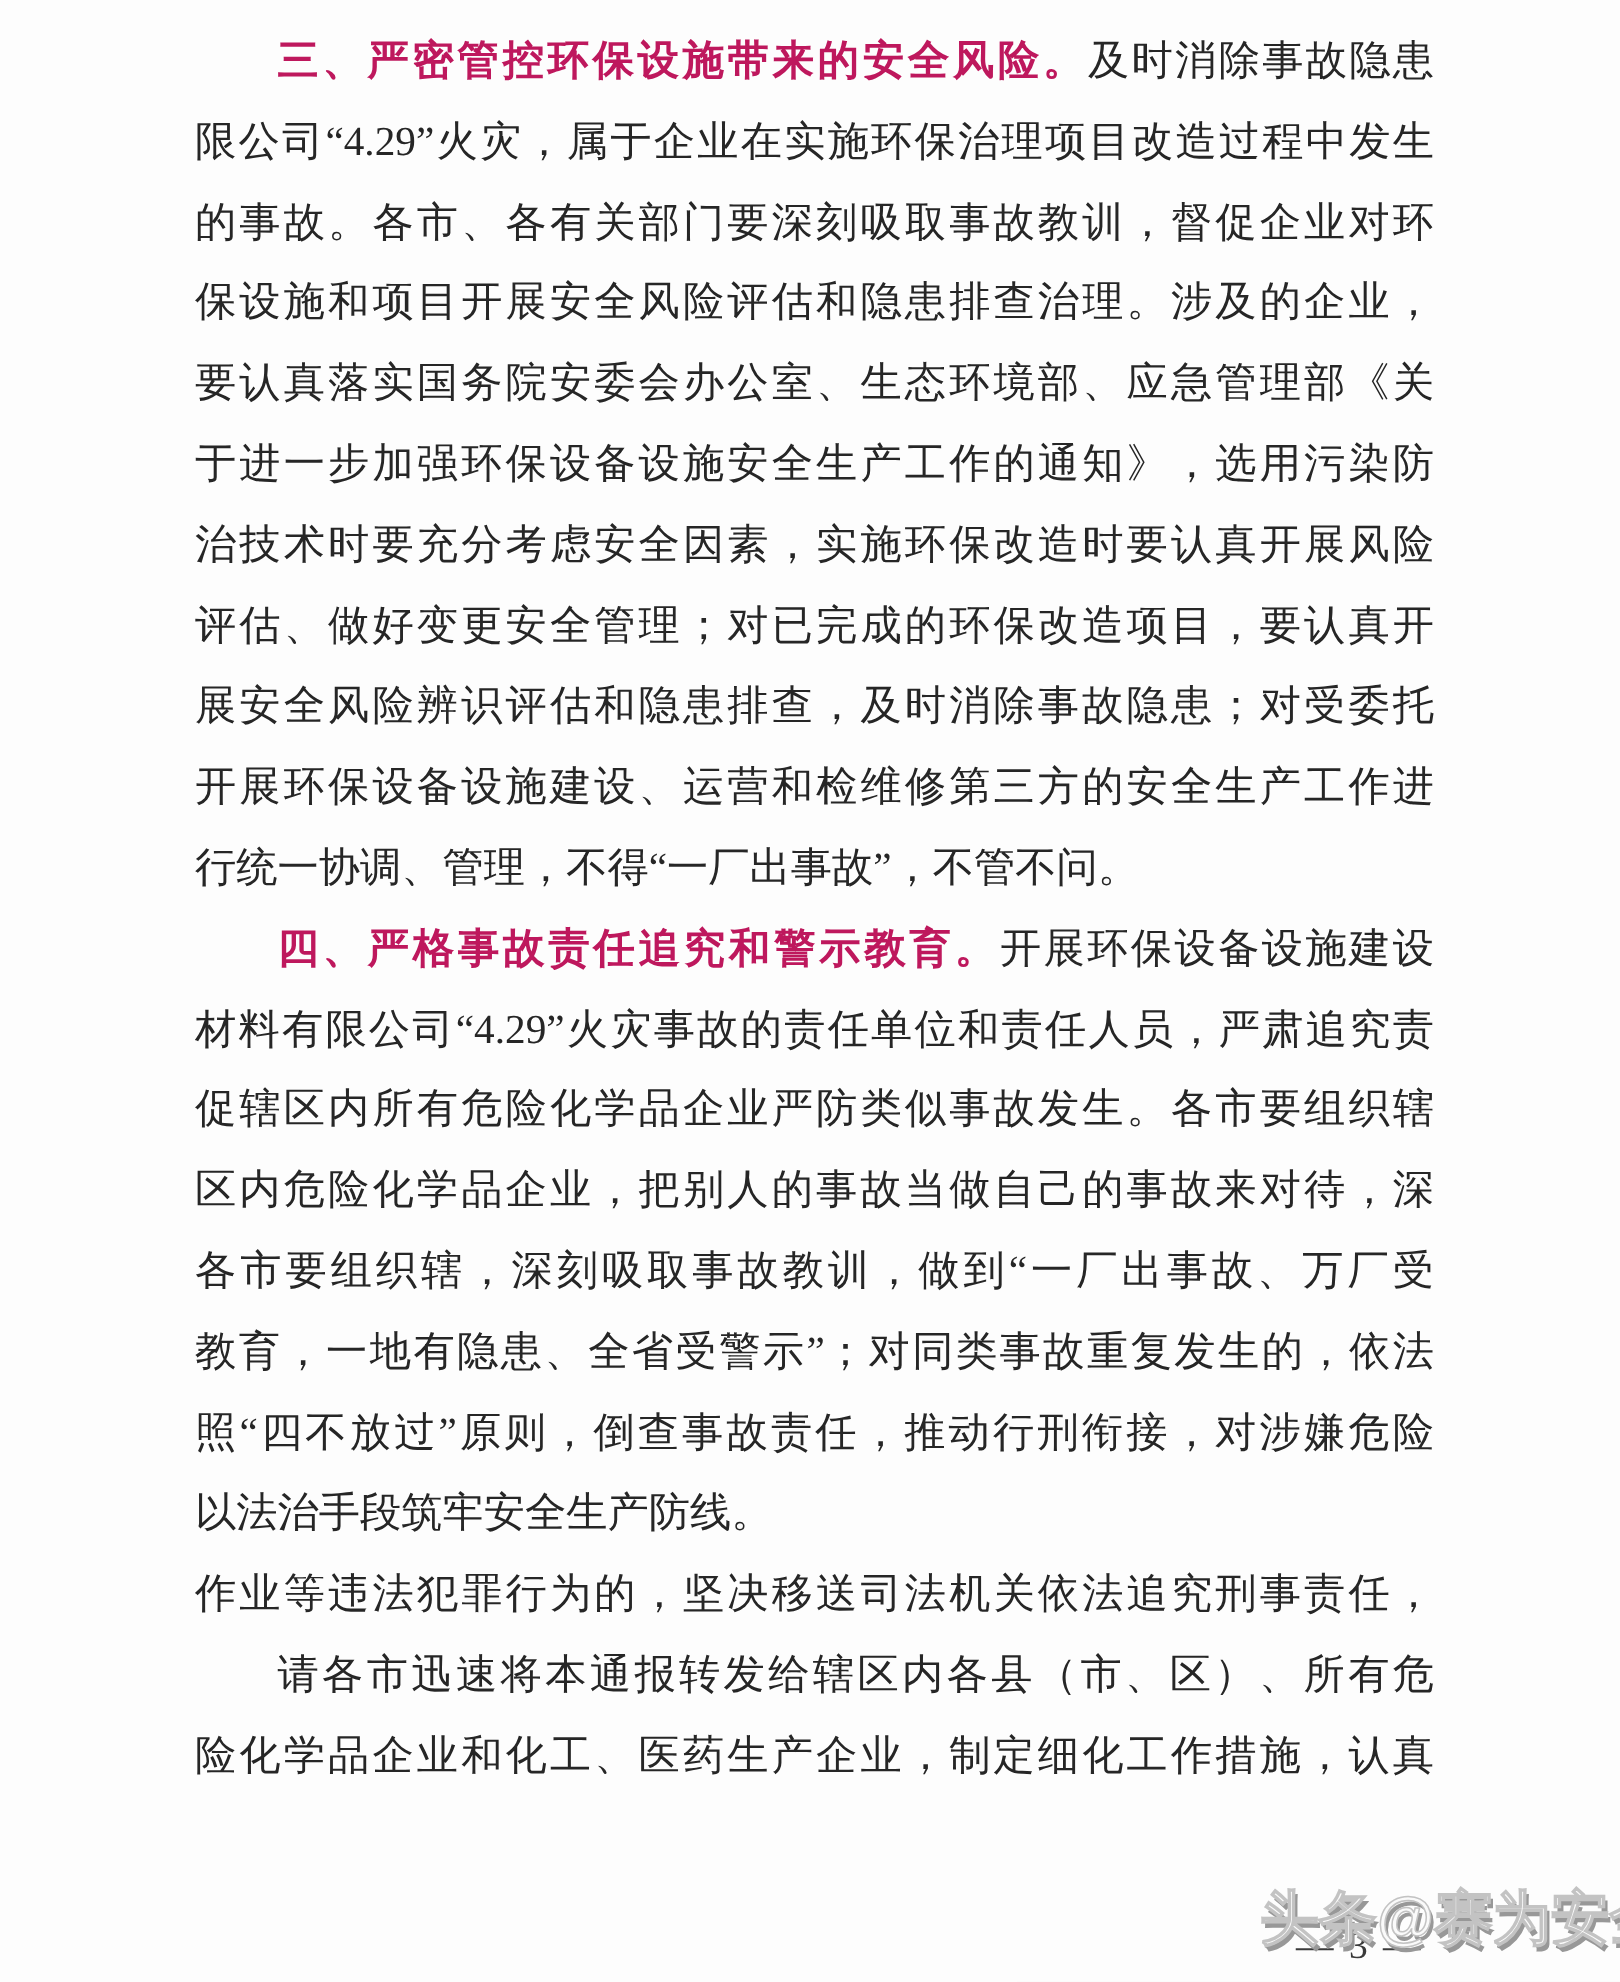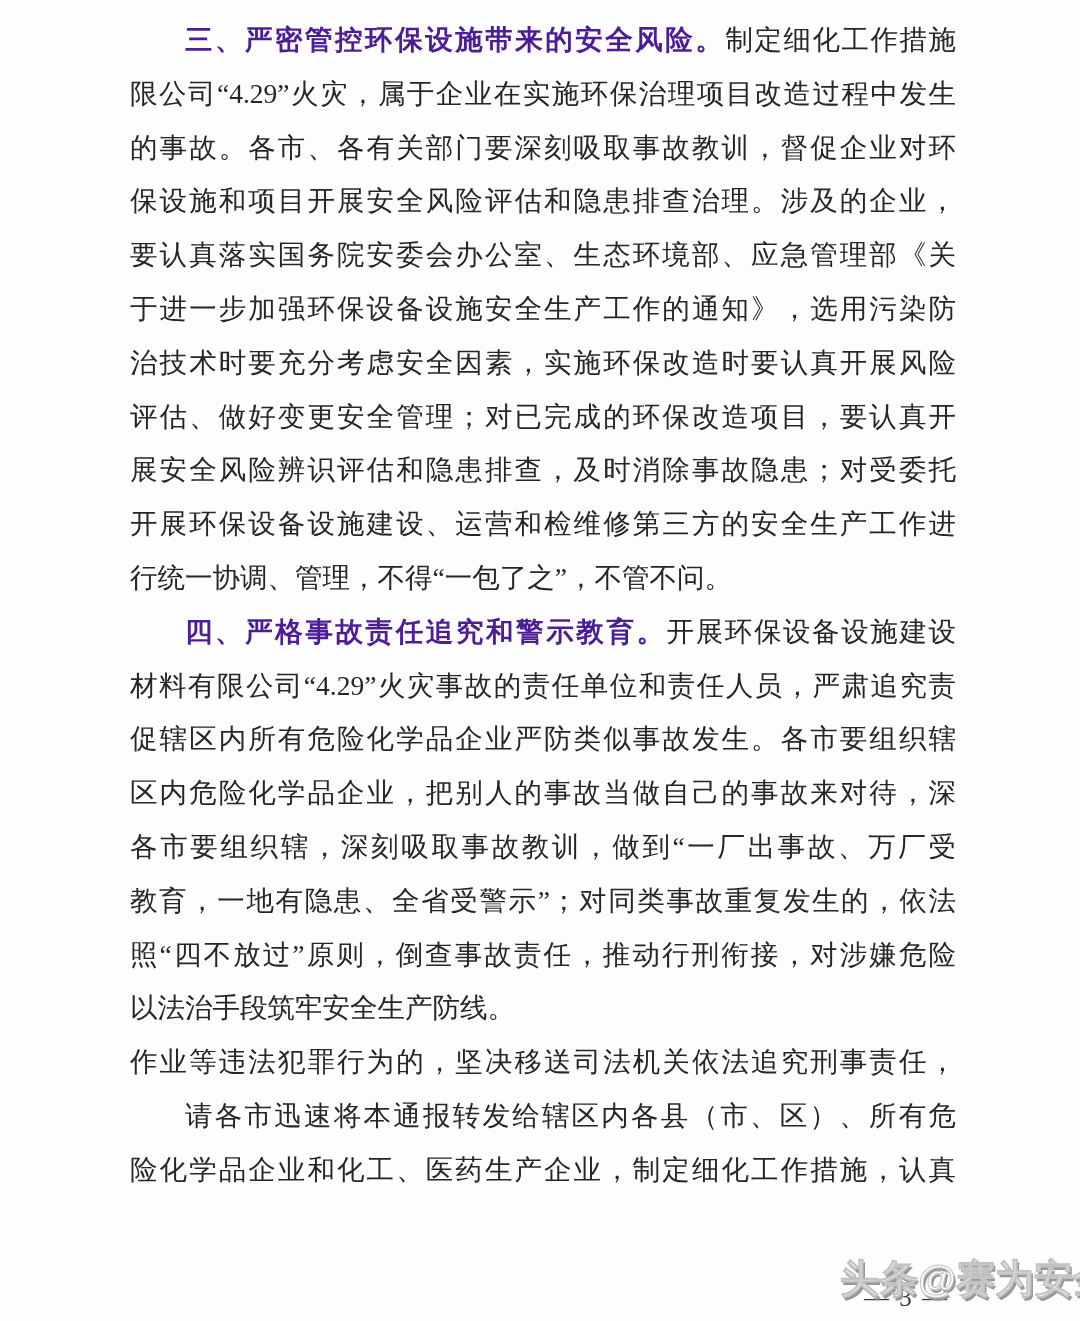--- a/index.html
+++ b/index.html
@@ -40,21 +40,21 @@
   }
   .line.no-just {
     text-align-last: left;
   }
   .line.ind {
     padding-left: 55px;
   }
   .seg-bold {
     font-family: Liberation Mono, monospace;
     font-weight: 700;
-    color: #4c1d95;
+    color: #be185d;
     letter-spacing: 1px;
   }
   .page-number {
     position: absolute;
     left: 864px;
     top: 1284px;
     font-size: 25px;
     letter-spacing: 2px;
     color: #3a3a3a;
     z-index: 1;
@@ -72,31 +72,31 @@
     text-shadow: 2px 3px 0 #989898;
     z-index: 2;
   }
 </style>
 </head>
 <body>
 
 <div class="page">
 
   <div class="content" id="doc-content">
-      <div class="line ind"><span class="seg-bold">三、严密管控环保设施带来的安全风险。</span><span class="seg">制定细化工作措施</span></div>
+      <div class="line ind"><span class="seg-bold">三、严密管控环保设施带来的安全风险。</span><span class="seg">及时消除事故隐患</span></div>
       <div class="line"><span class="seg">限公司“4.29”火灾，属于企业在实施环保治理项目改造过程中发生</span></div>
       <div class="line"><span class="seg">的事故。各市、各有关部门要深刻吸取事故教训，督促企业对环</span></div>
       <div class="line"><span class="seg">保设施和项目开展安全风险评估和隐患排查治理。涉及的企业，</span></div>
       <div class="line"><span class="seg">要认真落实国务院安委会办公室、生态环境部、应急管理部《关</span></div>
       <div class="line"><span class="seg">于进一步加强环保设备设施安全生产工作的通知》，选用污染防</span></div>
       <div class="line"><span class="seg">治技术时要充分考虑安全因素，实施环保改造时要认真开展风险</span></div>
       <div class="line"><span class="seg">评估、做好变更安全管理；对已完成的环保改造项目，要认真开</span></div>
       <div class="line"><span class="seg">展安全风险辨识评估和隐患排查，及时消除事故隐患；对受委托</span></div>
       <div class="line"><span class="seg">开展环保设备设施建设、运营和检维修第三方的安全生产工作进</span></div>
-      <div class="line no-just"><span class="seg">行统一协调、管理，不得“一包了之”，不管不问。</span></div>
+      <div class="line no-just"><span class="seg">行统一协调、管理，不得“一厂出事故”，不管不问。</span></div>
       <div class="line ind"><span class="seg-bold">四、严格事故责任追究和警示教育。</span><span class="seg">开展环保设备设施建设</span></div>
       <div class="line"><span class="seg">材料有限公司“4.29”火灾事故的责任单位和责任人员，严肃追究责</span></div>
       <div class="line"><span class="seg">促辖区内所有危险化学品企业严防类似事故发生。各市要组织辖</span></div>
       <div class="line"><span class="seg">区内危险化学品企业，把别人的事故当做自己的事故来对待，深</span></div>
       <div class="line"><span class="seg">各市要组织辖，深刻吸取事故教训，做到“一厂出事故、万厂受</span></div>
       <div class="line"><span class="seg">教育，一地有隐患、全省受警示”；对同类事故重复发生的，依法</span></div>
       <div class="line"><span class="seg">照“四不放过”原则，倒查事故责任，推动行刑衔接，对涉嫌危险</span></div>
       <div class="line no-just"><span class="seg">以法治手段筑牢安全生产防线。</span></div>
       <div class="line"><span class="seg">作业等违法犯罪行为的，坚决移送司法机关依法追究刑事责任，</span></div>
       <div class="line ind"><span class="seg">请各市迅速将本通报转发给辖区内各县（市、区）、所有危</span></div>

